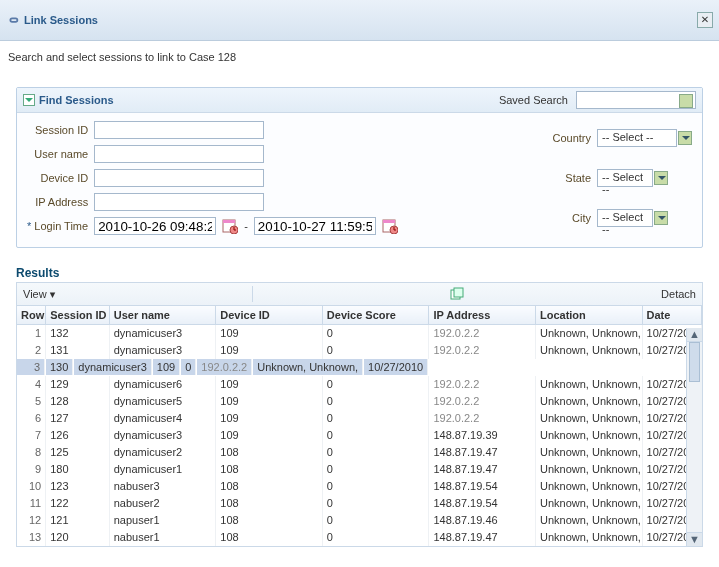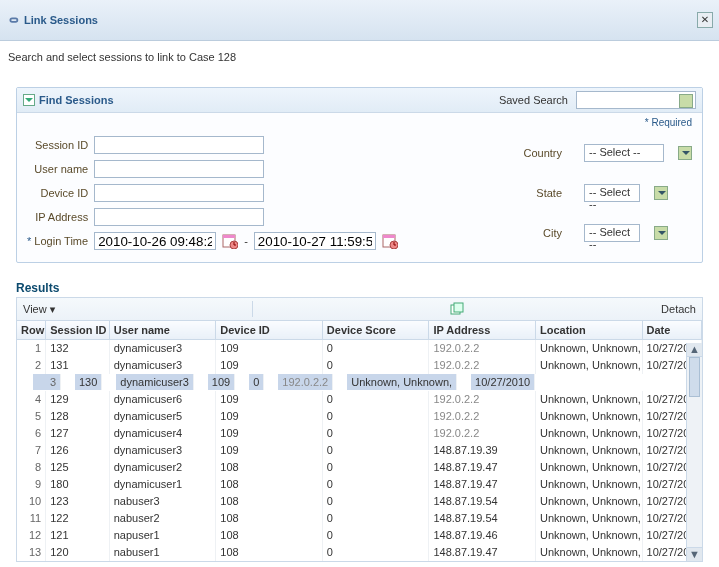--- a/index.html
+++ b/index.html
@@ -72,21 +72,21 @@
     display:flex; padding: 8px 10px 12px 10px; gap: 60px;
   }
   .form-col { display:grid; grid-template-columns: auto auto; column-gap:6px; row-gap:6px; align-items:center;}
   .lbl { text-align:right; color:#5a4a2a; white-space:nowrap;}
   .lbl.req::before{content:"* "; color:#2a5a8a;}
   .txt {
     height:18px; border:1px solid #a5b8cc; background:#fff; width:170px;
     padding:1px 3px;
   }
   .sel {
-    display:inline-flex; align-items:center; gap:14px;margin-left:16px;
+    display:inline-flex; align-items:center; gap:1px;
   }
   .sel .selbox{
     height:18px;border:1px solid #a5b8cc;background:#fff;width:80px;padding:1px 4px;
     font-size:11px;color:#333;
   }
   .sel .dd{
     width:14px;height:14px;background:#c8dca8;border:1px solid #8a8;display:inline-block;
     position:relative;
   }
   .sel .dd::after{content:"";position:absolute;left:3px;top:4px;border:4px solid transparent;border-top-color:#356;}
@@ -165,21 +165,20 @@
 <div class="instr">Search and select sessions to link to Case 128</div>
 
 <div class="panel">
   <div class="panel-head">
     <span class="toggle"></span>
     <span class="ph-title">Find Sessions</span>
     <span class="spacer"></span>
     <span class="saved-label">Saved Search</span>
     <span class="saved-sel"></span>
   </div>
-  <div class="req-line">* Required</div>
   <div class="form-area">
     <div class="form-col">
       <span class="lbl">Session ID</span>
       <input class="txt" value="" style="">
       <span class="lbl">User name</span>
       <input class="txt" value="" style="">
       <span class="lbl">Device ID</span>
       <input class="txt" value="" style="">
       <span class="lbl">IP Address</span>
       <input class="txt" value="" style="">

